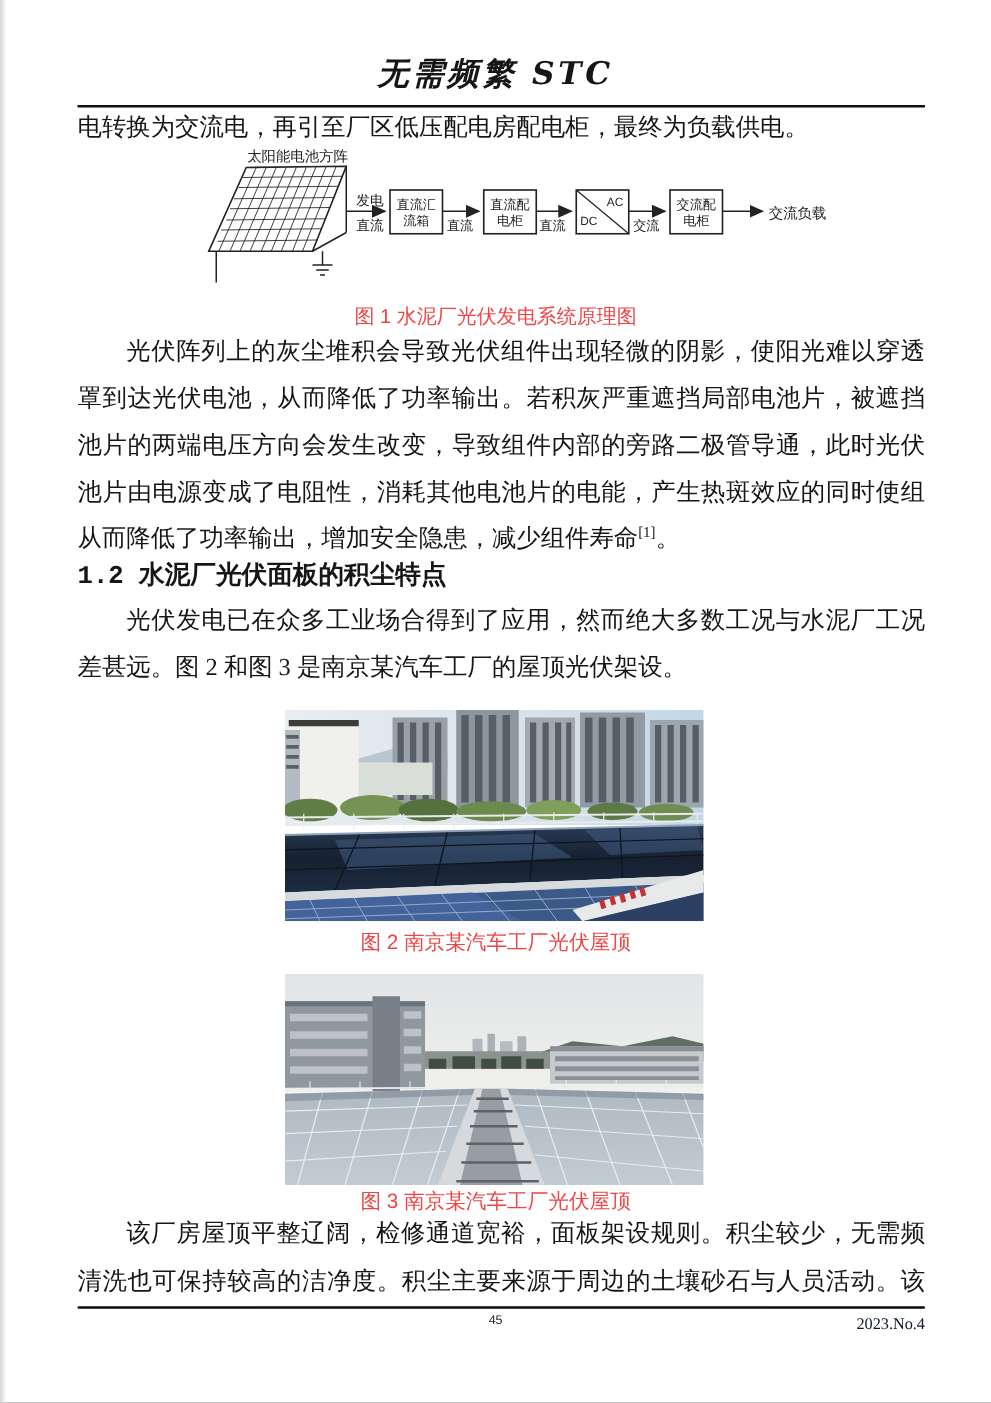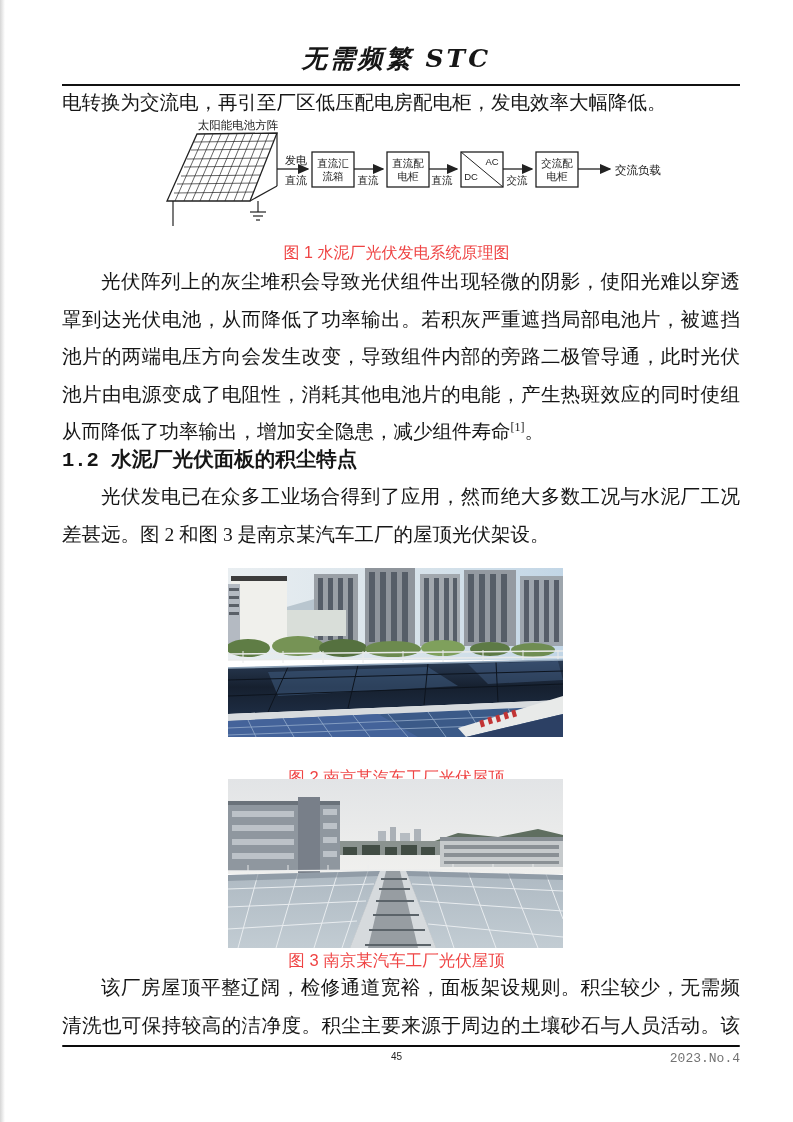--- a/index.html
+++ b/index.html
@@ -27,48 +27,48 @@
     position:absolute;left:62px;top:445px;width:678px;
     font-family:Liberation Mono, monospace;
     font-weight:bold;font-size:20.5px;
   }
   .fig-caption{
     position:absolute;left:0;width:100%;text-align:center;
     font-size:16.5px;color:#ef4444;
     font-family:"Liberation Sans","DejaVu Sans",sans-serif;
   }
   .caption1{top:243px;font-size:16px;}
-  .caption2{top:767px;}
+  .caption2{top:743px;}
   .caption3{top:950px;}
   .diagram{position:absolute;left:140px;top:116px;width:570px;height:114px;}
   .photo{position:absolute;left:228px;width:335px;height:169px;overflow:hidden;}
   .photo2{top:568px;}
   .photo3{top:779px;}
   .footer-rule{position:absolute;left:62px;top:1045px;width:678px;height:2px;background:#0c0c0c;border-radius:2px;}
   .footer-page{
     position:absolute;top:1051px;left:0;width:100%;text-align:center;
     font-size:10px;font-family:"Liberation Sans","DejaVu Sans",sans-serif;color:#222;
   }
   .footer-issue{
     position:absolute;top:1051px;right:53px;
-    font-size:13px;font-family:Liberation Mono, monospace;color:#737373;
+    font-size:13px;font-family:Liberation Serif, serif;color:#0f172a;
   }
   svg text{font-family:"Liberation Sans","DejaVu Sans",sans-serif;fill:#222;}
 </style>
 </head>
 <body>
 
 <div class="page">
   <div class="page-edge"></div>
 
   <div class="header-title">无需频繁 STC</div>
   <div class="header-rule"></div>
 
   <div class="para" style="top:84px">
-    <div class="bline lline">电转换为交流电，再引至厂区低压配电房配电柜，发电效率大幅降低。</div>
+    <div class="bline lline">电转换为交流电，再引至厂区低压配电房配电柜，最终为负载供电。</div>
   </div>
 
   <div class="diagram">
     <svg width="570" height="114" viewBox="0 0 570 114">
       <defs>
         <marker id="arr" markerWidth="9" markerHeight="8" refX="8" refY="4" orient="auto">
           <path d="M0,0 L9,4 L0,8 z" fill="#222"></path>
         </marker>
       </defs>
 

